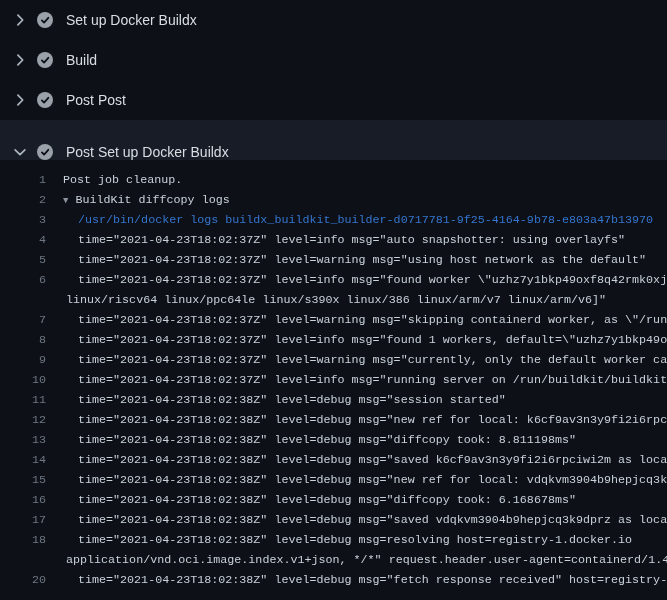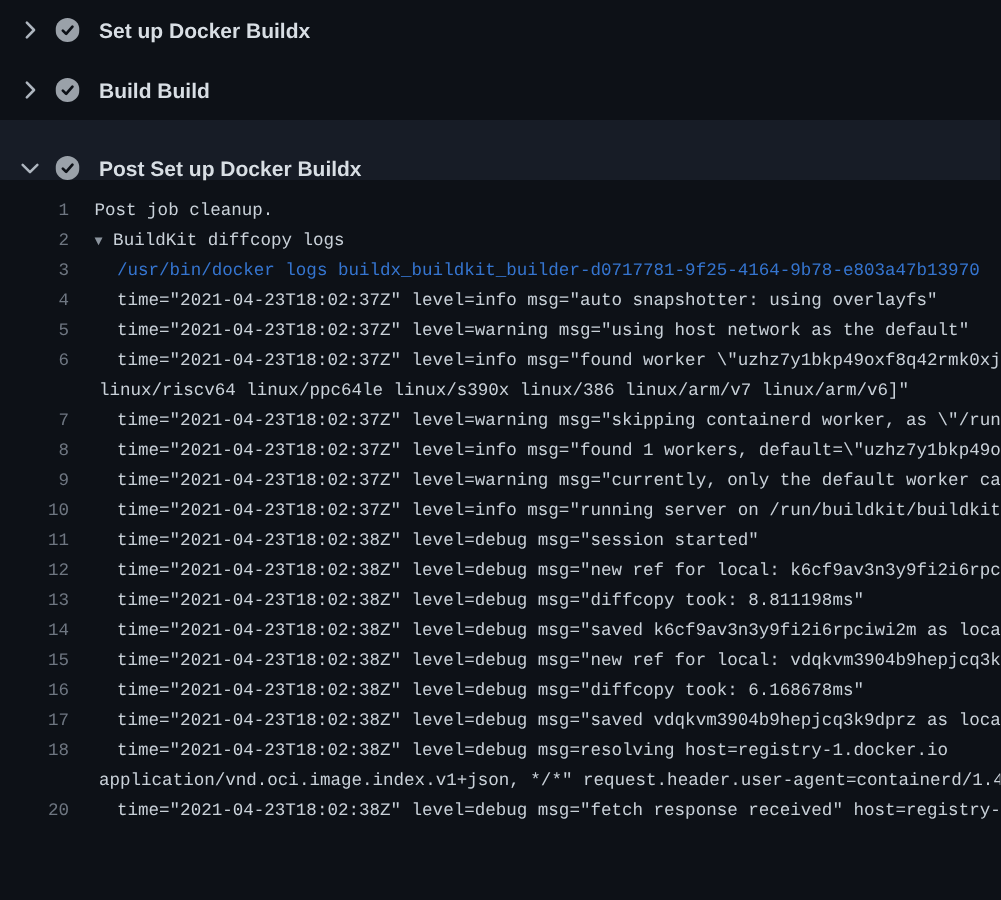--- a/index.html
+++ b/index.html
@@ -33,21 +33,21 @@
   .check {
     width: 16px; height: 16px;
     margin-right: 13px;
     color: var(--icon-gray, #9aa1a9);
     flex: none;
   }
   .check svg { display: block; }
   .check path { stroke: var(--page-bg, #0d1117); }
   .step-label {
     font-size: 14px;
-    font-weight: 700;
+    font-weight: 400;
     color: var(--section-label-color, #d8dee4);
     white-space: nowrap;
   }
 
   
   .log-body {
     padding-top: 10px;
     font-family: "Liberation Mono", "DejaVu Sans Mono", monospace;
     font-size: 11.7px;
     line-height: 20px;
@@ -96,21 +96,35 @@
       <svg width="16" height="16" viewBox="0 0 16 16">
         <path d="M5.9 12.9 10.7 8 5.9 3.1" fill="none" stroke="currentColor" stroke-width="1.7" stroke-linecap="round" stroke-linejoin="round"></path>
       </svg>
     </span>
     <span class="check">
       <svg width="16" height="16" viewBox="0 0 16 16">
         <circle cx="8" cy="8" r="8" fill="currentColor"></circle>
         <path d="M4.9 8.4 7.1 10.6 11.3 5.8" fill="none" stroke-width="1.8" stroke-linecap="round" stroke-linejoin="round"></path>
       </svg>
     </span>
-    <span class="step-label">Build Build</span>
+    <span class="step-label">Build</span>
+  </div>
+      <div class="step-row">
+    <span class="chev">
+      <svg width="16" height="16" viewBox="0 0 16 16">
+        <path d="M5.9 12.9 10.7 8 5.9 3.1" fill="none" stroke="currentColor" stroke-width="1.7" stroke-linecap="round" stroke-linejoin="round"></path>
+      </svg>
+    </span>
+    <span class="check">
+      <svg width="16" height="16" viewBox="0 0 16 16">
+        <circle cx="8" cy="8" r="8" fill="currentColor"></circle>
+        <path d="M4.9 8.4 7.1 10.6 11.3 5.8" fill="none" stroke-width="1.8" stroke-linecap="round" stroke-linejoin="round"></path>
+      </svg>
+    </span>
+    <span class="step-label">Post Post</span>
   </div>
       <div class="step-row expanded">
     <span class="chev down">
       <svg width="16" height="16" viewBox="0 0 16 16">
         <path d="M5.9 12.9 10.7 8 5.9 3.1" fill="none" stroke="currentColor" stroke-width="1.7" stroke-linecap="round" stroke-linejoin="round"></path>
       </svg>
     </span>
     <span class="check">
       <svg width="16" height="16" viewBox="0 0 16 16">
         <circle cx="8" cy="8" r="8" fill="currentColor"></circle>

